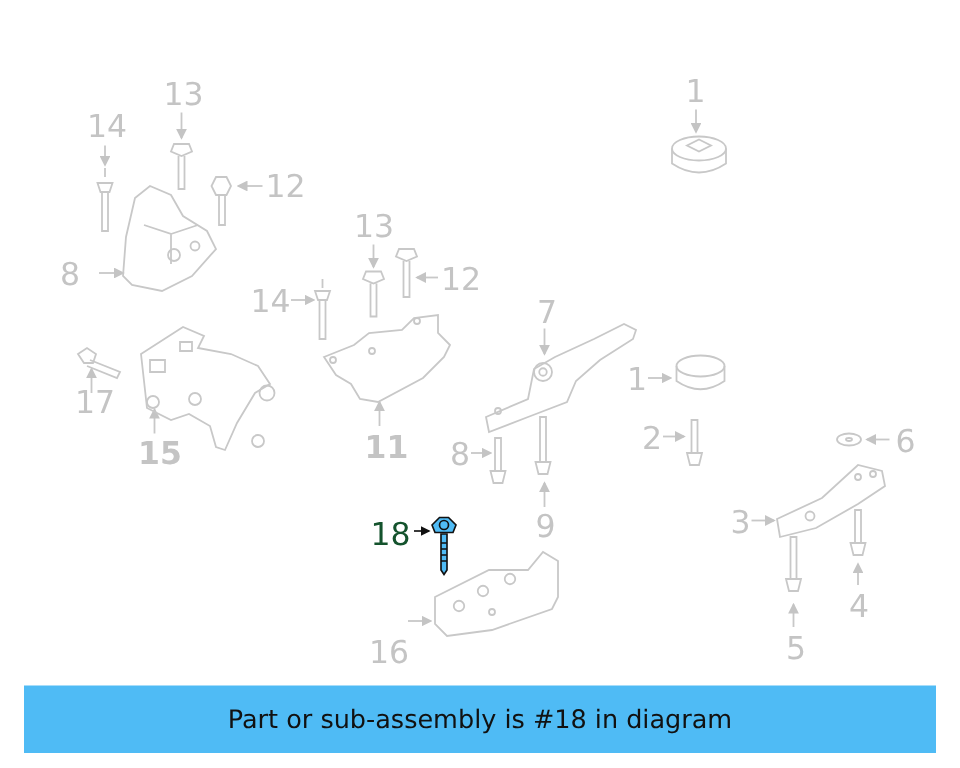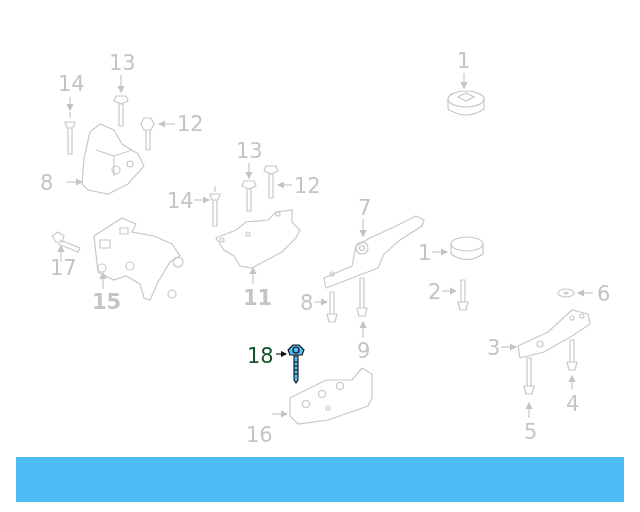--- a/index.html
+++ b/index.html
@@ -142,13 +142,14 @@
   <span class="callout" style="left:300px;top:293px;">8</span>
   <span class="callout" style="left:357px;top:341px;">9</span>
   <span class="callout" style="left:487px;top:338px;">3</span>
   <span class="callout" style="left:566px;top:394px;">4</span>
   <span class="callout" style="left:524px;top:422px;">5</span>
   <span class="callout active" style="left:247px;top:346px;">18</span>
   <span class="callout" style="left:246px;top:405px;margin-top:20px;">16</span>
 </div>
 
 <div id="banner">
+  <div class="line">Part or sub-assembly is #18 in diagram</div>
 </div>
 
 </body></html>

